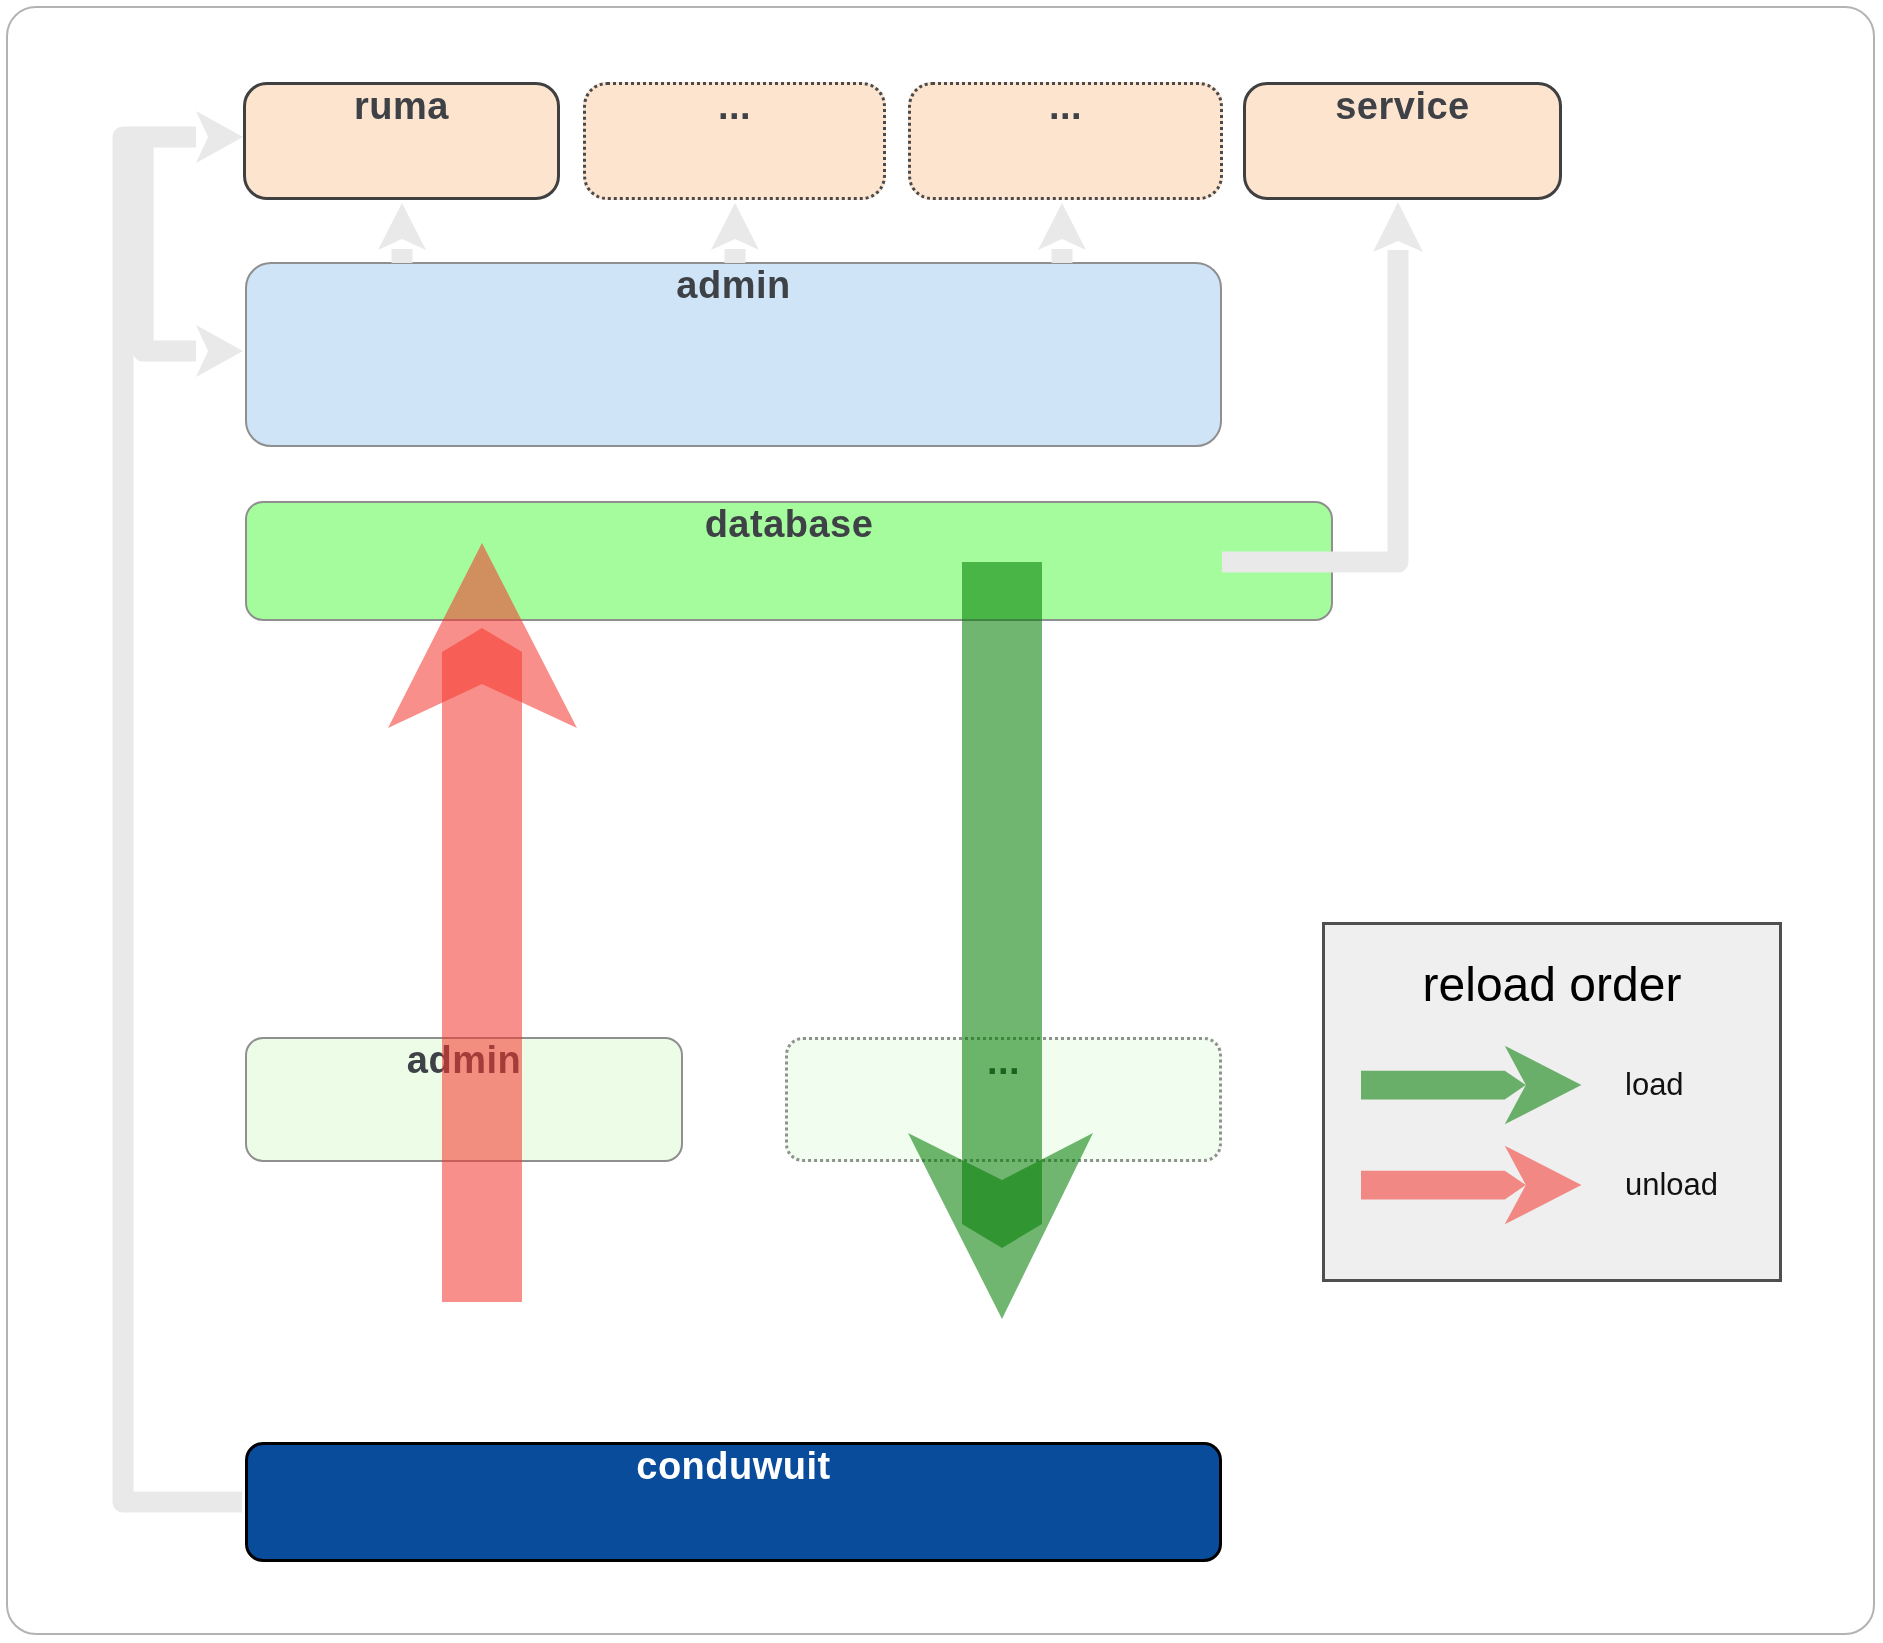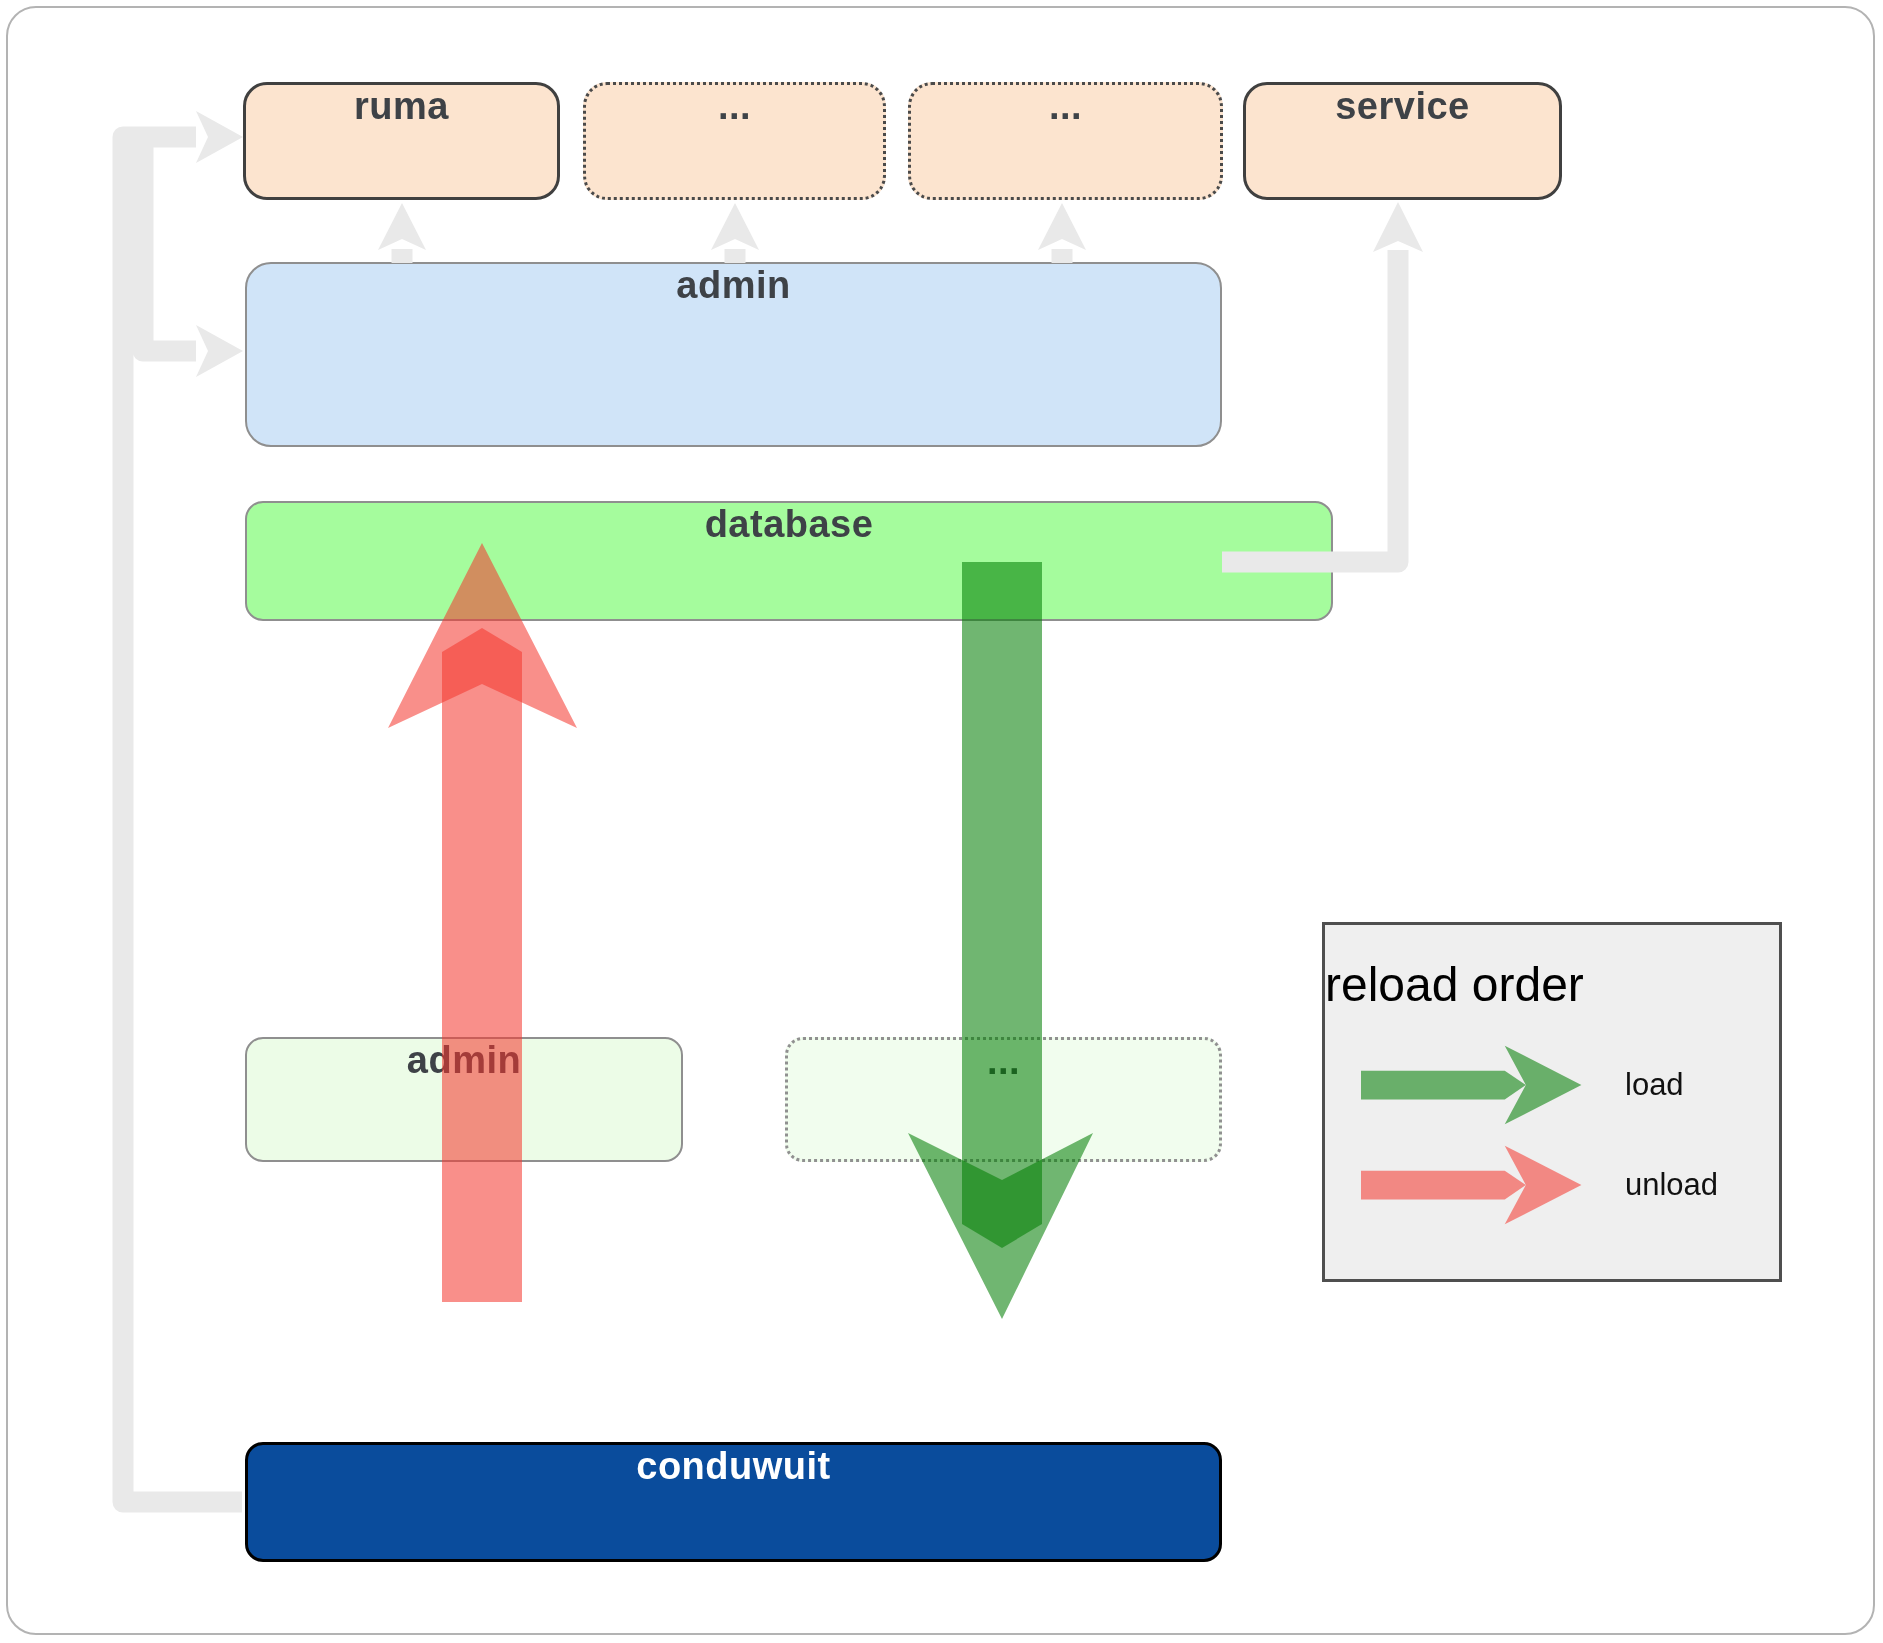--- a/index.html
+++ b/index.html
@@ -20,21 +20,21 @@
   .b-database{left:245px;top:501px;width:1088px;height:120px;background:#a5fc9d;border:2px solid #8f8f8f;}
   .b-service{left:245px;top:682px;width:977px;height:118px;background:#cdf9c5;border:2px solid #8f8f8f;}
   .b-api{left:245px;top:862px;width:977px;height:113px;background:#defbd6;border:2px solid #8f8f8f;}
   .b-admin{left:245px;top:1037px;width:438px;height:125px;background:#ecfce7;border:2px solid #8f8f8f;}
   .b-dots3{left:785px;top:1037px;width:437px;height:125px;background:#f1fdee;border:3px dotted #909090;}
   .b-router{left:245px;top:1222px;width:977px;height:120px;background:#ffffff;border:2px solid #8f8f8f;}
   .b-conduwuit{left:245px;top:1442px;width:977px;height:120px;background:#0a4c9c;border:3px solid #000;color:#ffffff;}
   .overlay{position:absolute;left:0;top:0;width:1883px;height:1643px;pointer-events:none;}
   .legend{position:absolute;left:1322px;top:922px;width:460px;height:360px;background:#efefef;
           border:3px solid #4f4f4f;box-sizing:border-box;}
-  .legend-title{position:absolute;left:0;top:32px;width:100%;font-size:48px;font-weight:400;color:#000;}
+  .legend-title{position:absolute;left:0;top:32px;width:100%;text-align:center;font-size:48px;font-weight:400;color:#000;}
   .legend-arrow{position:absolute;left:36px;width:230px;height:90px;}
   .legend-label{position:absolute;left:300px;width:150px;height:90px;display:flex;align-items:center;
                 font-size:31px;font-weight:400;color:#111;}
   .la1{top:115px;} .la2{top:215px;}
 </style>
 </head>
 <body>
 
 <div class="canvas">
   <div class="frame"></div>

